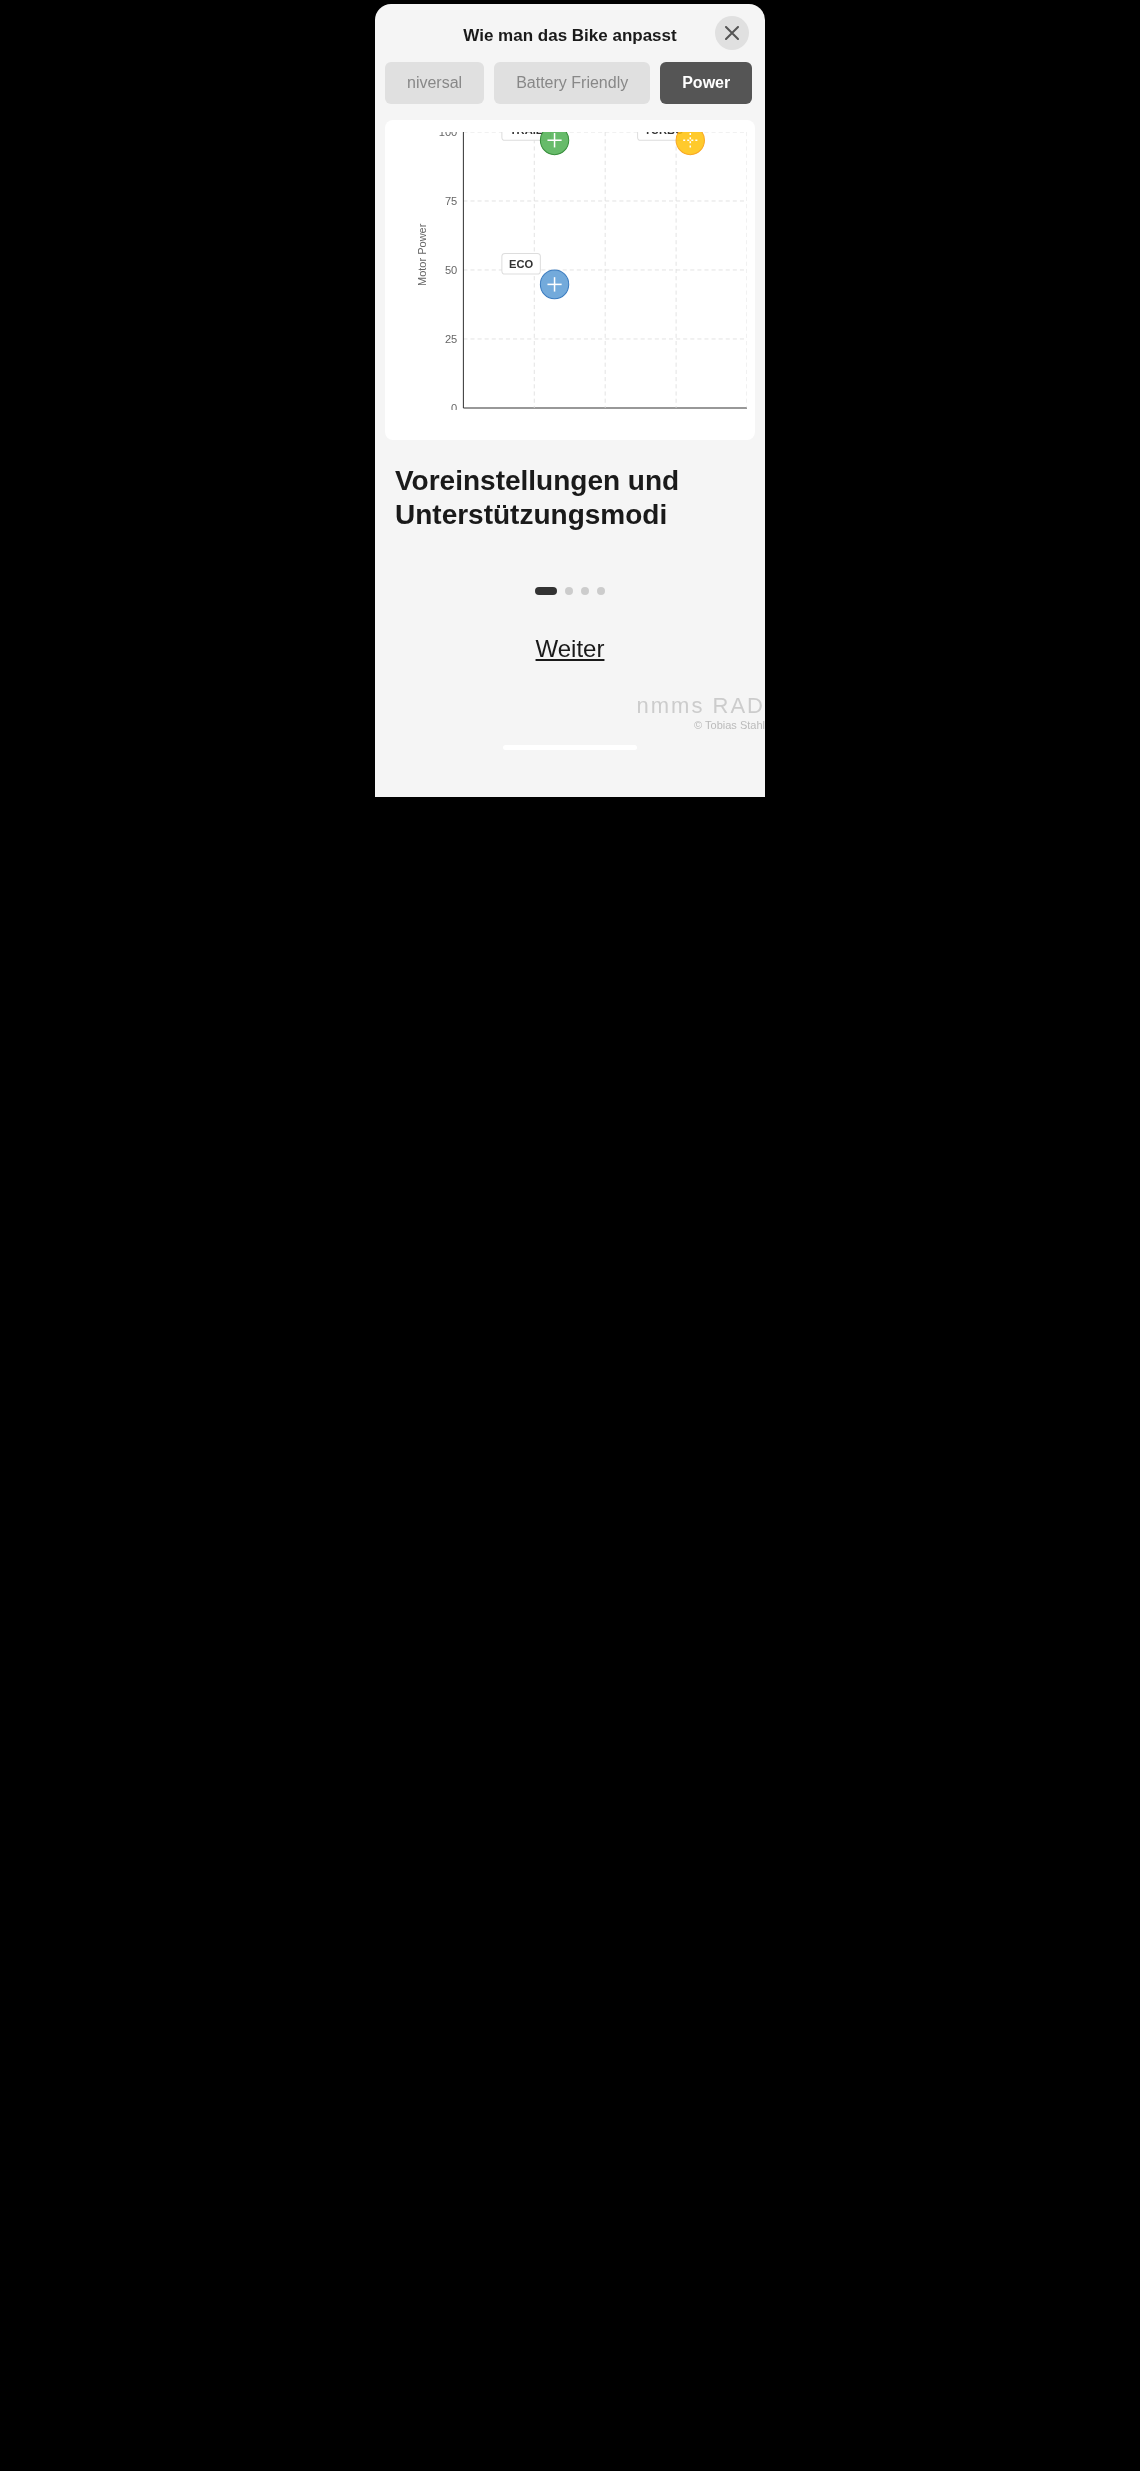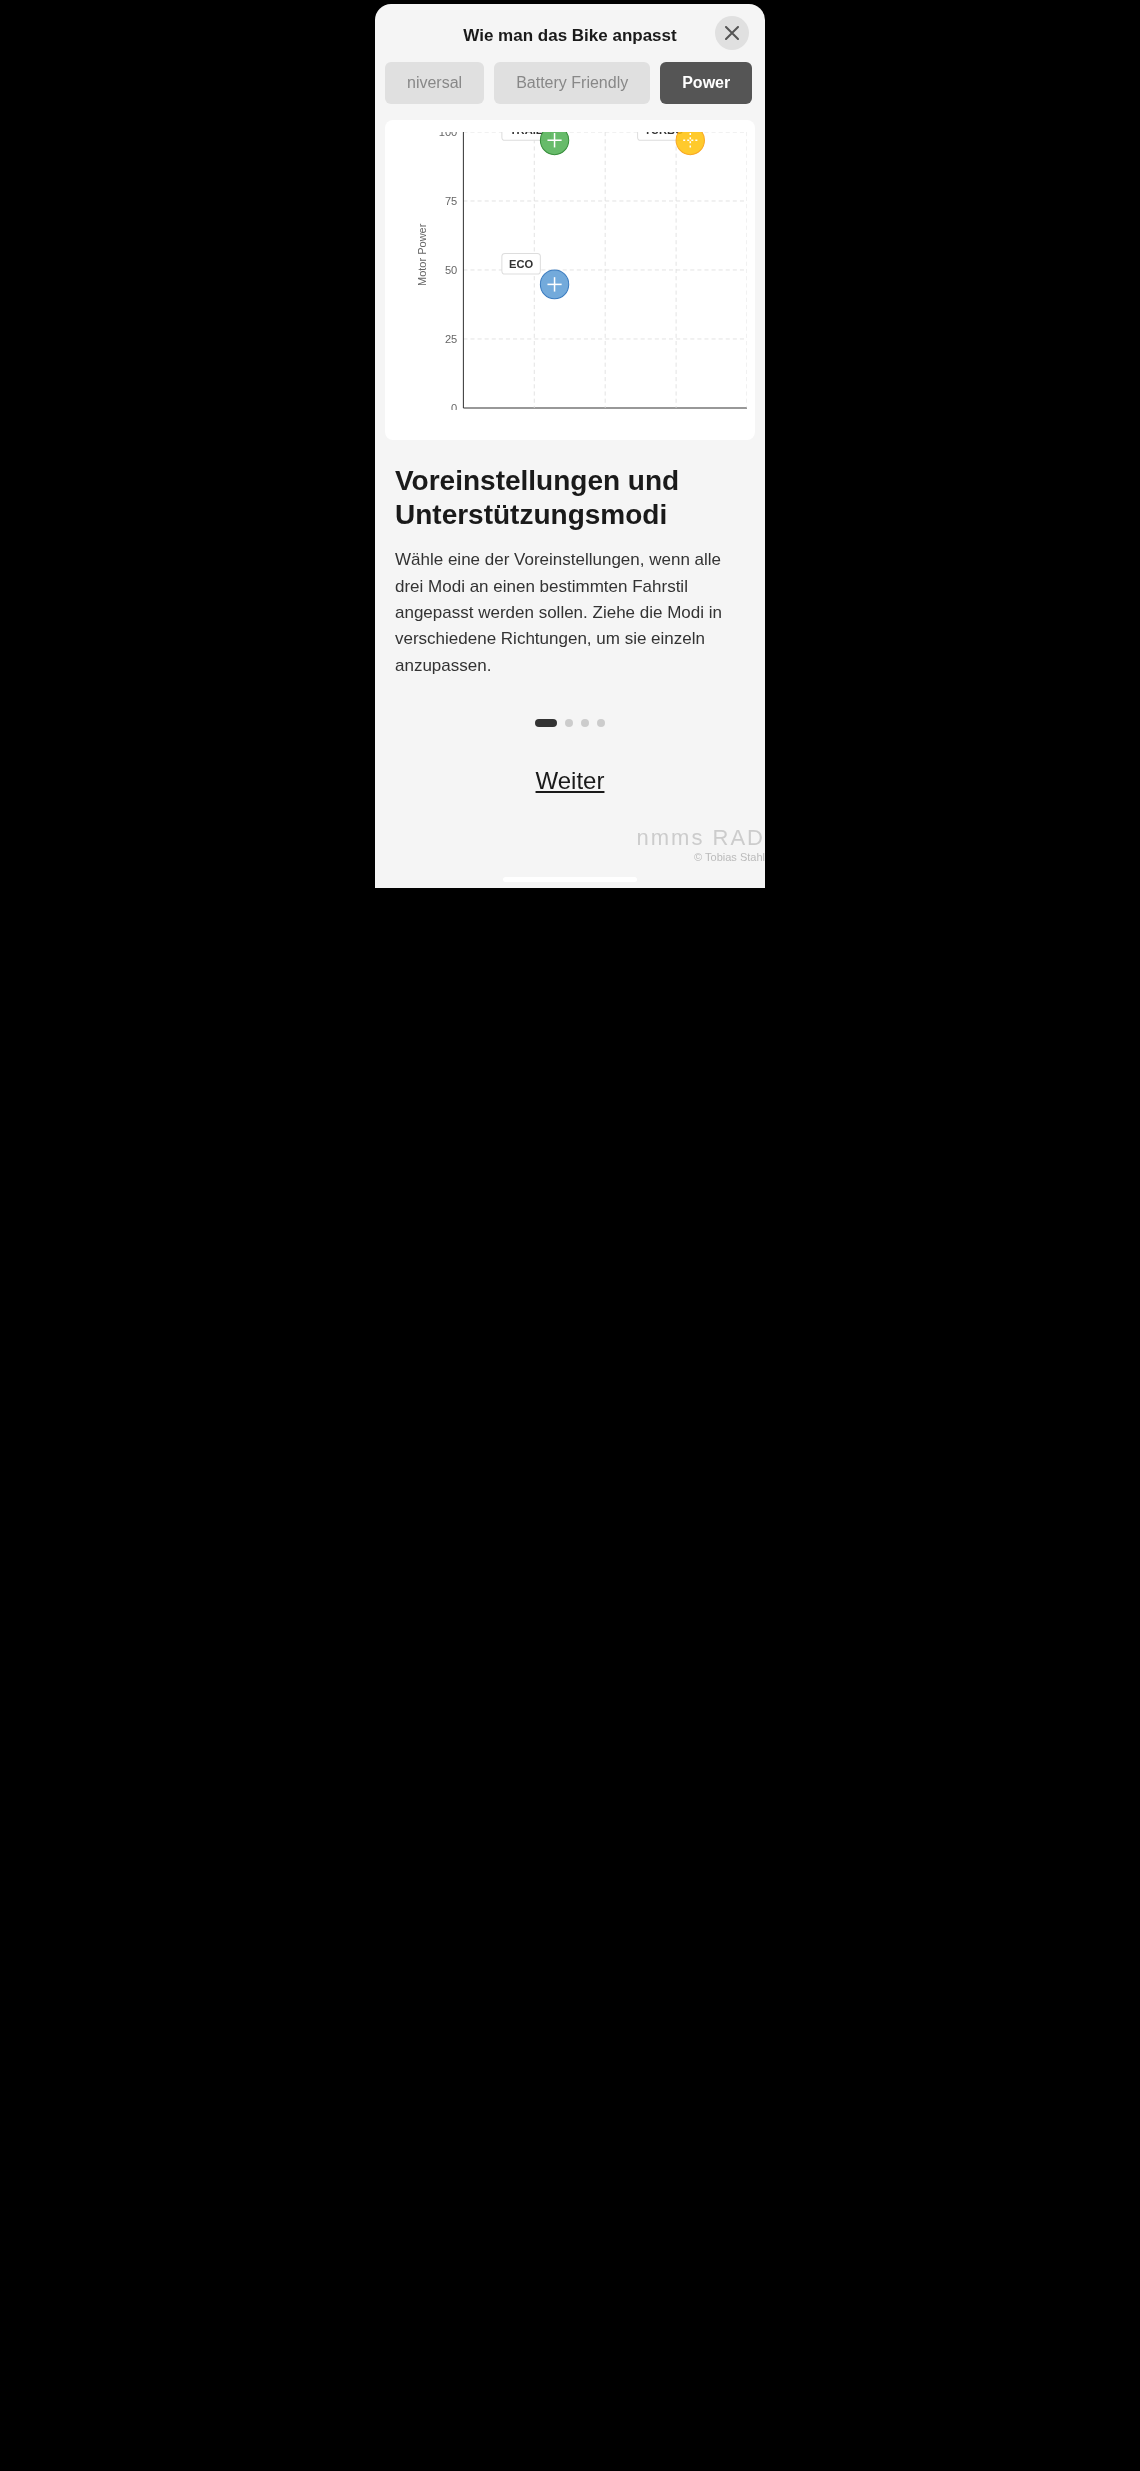--- a/index.html
+++ b/index.html
@@ -295,21 +295,20 @@
         <text x="87" y="132" text-anchor="middle" font-size="11" font-weight="600" fill="#333">ECO</text>
         <circle cx="120" cy="148" r="14" fill="#5b9bd5" opacity="0.85"></circle>
         <line x1="113" y1="148" x2="127" y2="148" stroke="white" stroke-width="1.5"></line>
         <line x1="120" y1="141" x2="120" y2="155" stroke="white" stroke-width="1.5"></line>
         <circle cx="120" cy="148" r="14" fill="none" stroke="#3a7bbf" stroke-width="1"></circle>
       </svg>
     </div>
 
     <div class="content-section">
       <h2 class="content-title">Voreinstellungen und Unterstützungsmodi</h2>
-      <p class="content-body">Wähle eine der Voreinstellungen, wenn alle drei Modi an einen bestimmten Fahrstil angepasst werden sollen. Ziehe die Modi in verschiedene Richtungen, um sie einzeln anzupassen.</p>
     </div>
 
     <div class="dots-container">
       <div class="dot active"></div>
       <div class="dot inactive"></div>
       <div class="dot inactive"></div>
       <div class="dot inactive"></div>
     </div>
 
     <button class="weiter-btn">Weiter</button>

